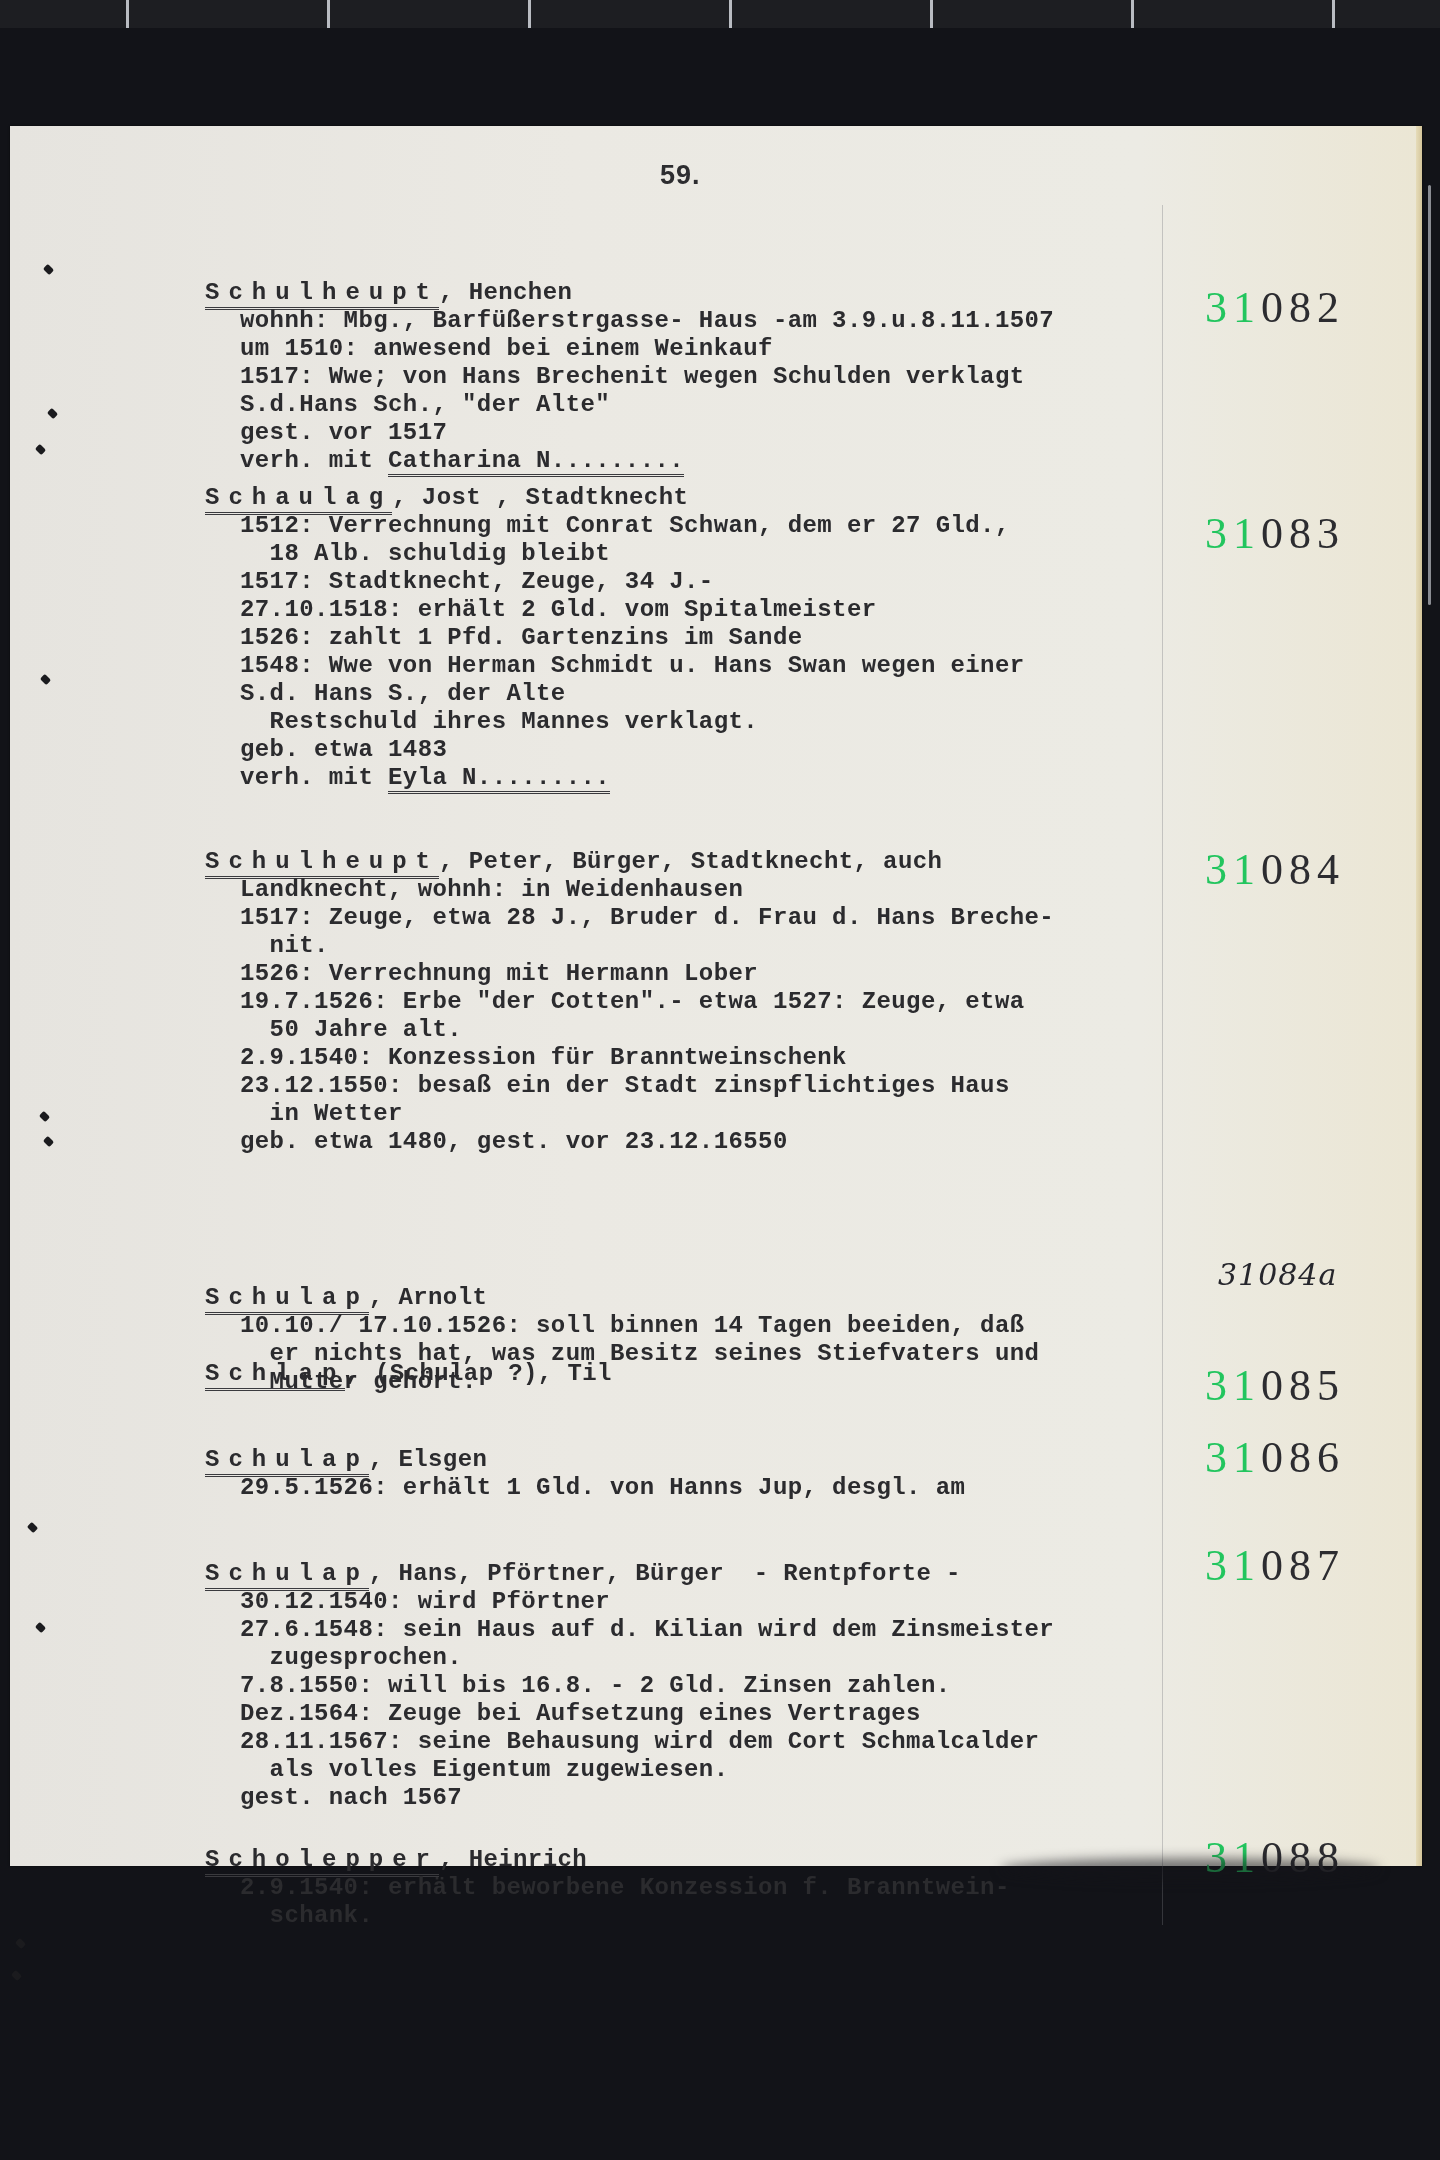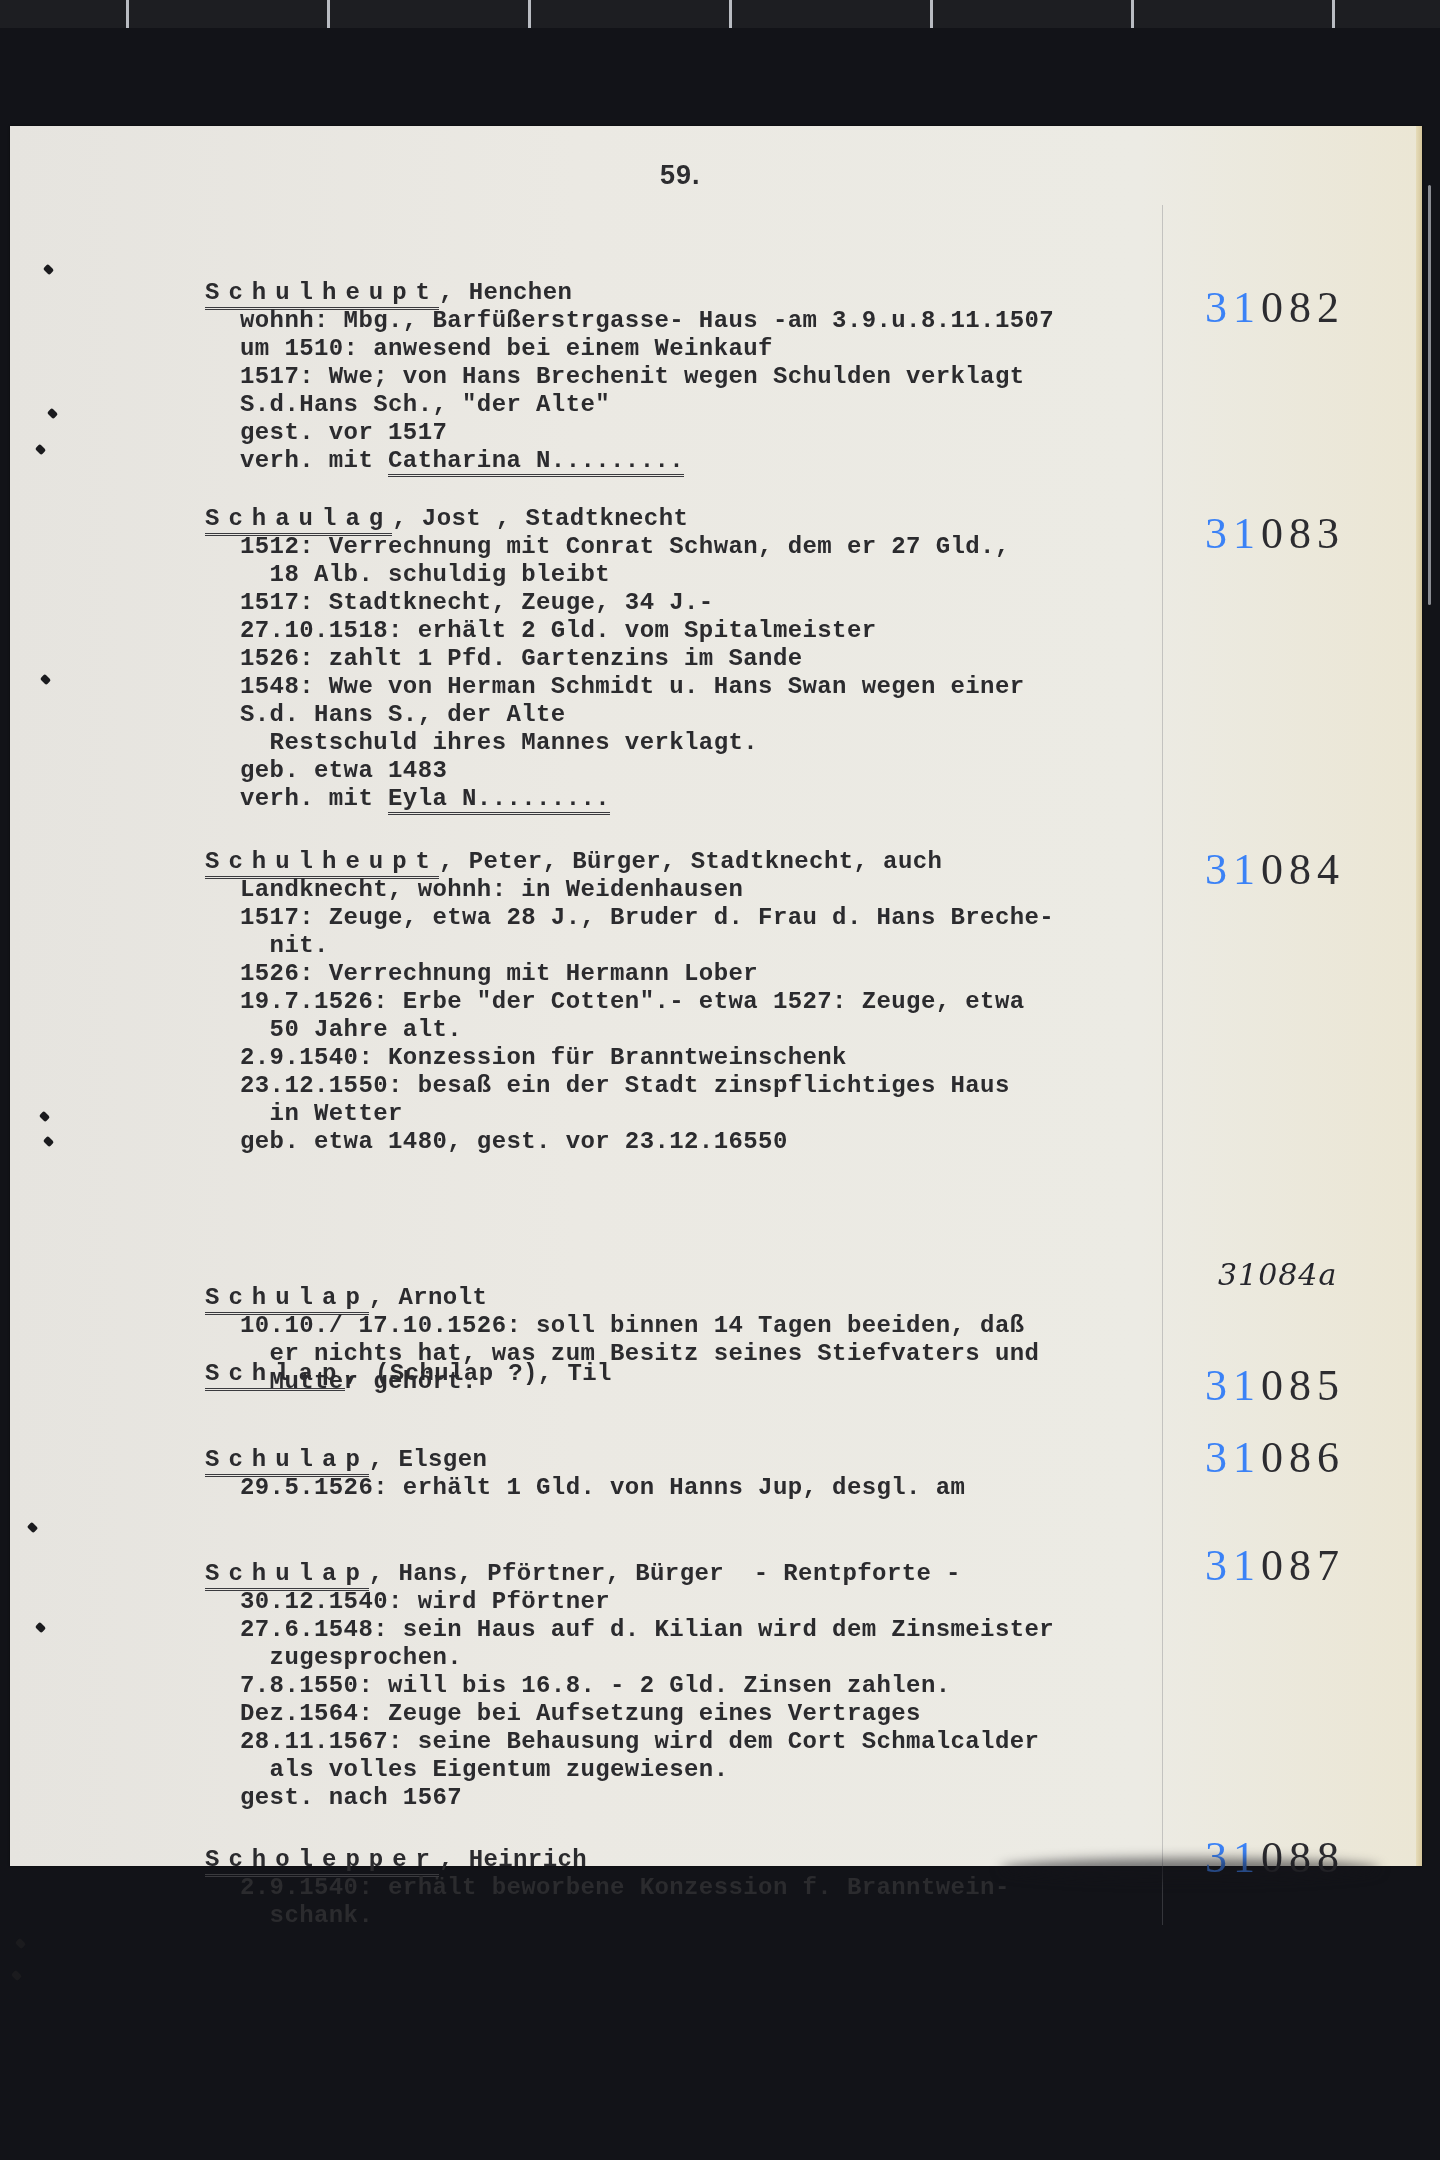--- a/index.html
+++ b/index.html
@@ -55,21 +55,21 @@
   .surname {
     letter-spacing:9px; border-bottom:3px double #3a3a3e; padding-bottom:1px;
   }
   .given { letter-spacing:0.4px; }
   .spouse-underline { border-bottom:3px double #3a3a3e; }
   .stamp {
     position:absolute; left:1205px; font-size:44px; color:#2c2c30;
     font-family:"Liberation Serif","DejaVu Serif", serif;
     letter-spacing:6px;
   }
-  .stamp .faded { color:#3b82f6; }
+  .stamp .faded { color:#22c55e; }
   .handwritten {
     position:absolute; left:1218px; top:1257px;
     font-family:"DejaVu Serif", serif; font-style:italic;
     font-size:30px; color:#26262c; letter-spacing:1px;
   }
   .shadow-blob {
     position:absolute; left:1000px; top:1858px; width:380px; height:22px;
     background:rgba(20,20,25,.55); border-radius:50%;
     filter:blur(6px);
   }
@@ -112,21 +112,21 @@
   <div class="line"><span class="surname">Schulheupt</span><span class="given">, Henchen</span></div>
   <div class="line indent">wohnh: Mbg., Barfüßerstrgasse- Haus -am 3.9.u.8.11.1507</div>
   <div class="line indent">um 1510: anwesend bei einem Weinkauf</div>
   <div class="line indent">1517: Wwe; von Hans Brechenit wegen Schulden verklagt</div>
   <div class="line indent">S.d.Hans Sch., "der Alte"</div>
   <div class="line indent">gest. vor 1517</div>
   <div class="line indent"><span>verh. mit </span><span class="spouse-underline">Catharina N.........</span></div>
 </div>
 <div class="stamp" style="top:282px"><span class="faded">31</span>082</div>
 
-<div class="entry" style="top:505px">
+<div class="entry" style="top:484px">
   <div class="line"><span class="surname">Schaulag</span><span class="given">, Jost , Stadtknecht</span></div>
   <div class="line indent">1512: Verrechnung mit Conrat Schwan, dem er 27 Gld.,</div>
   <div class="line indent">  18 Alb. schuldig bleibt</div>
   <div class="line indent">1517: Stadtknecht, Zeuge, 34 J.-</div>
   <div class="line indent">27.10.1518: erhält 2 Gld. vom Spitalmeister</div>
   <div class="line indent">1526: zahlt 1 Pfd. Gartenzins im Sande</div>
   <div class="line indent">1548: Wwe von Herman Schmidt u. Hans Swan wegen einer</div>
   <div class="line indent">S.d. Hans S., der Alte</div>
   <div class="line indent">  Restschuld ihres Mannes verklagt.</div>
   <div class="line indent">geb. etwa 1483</div>

